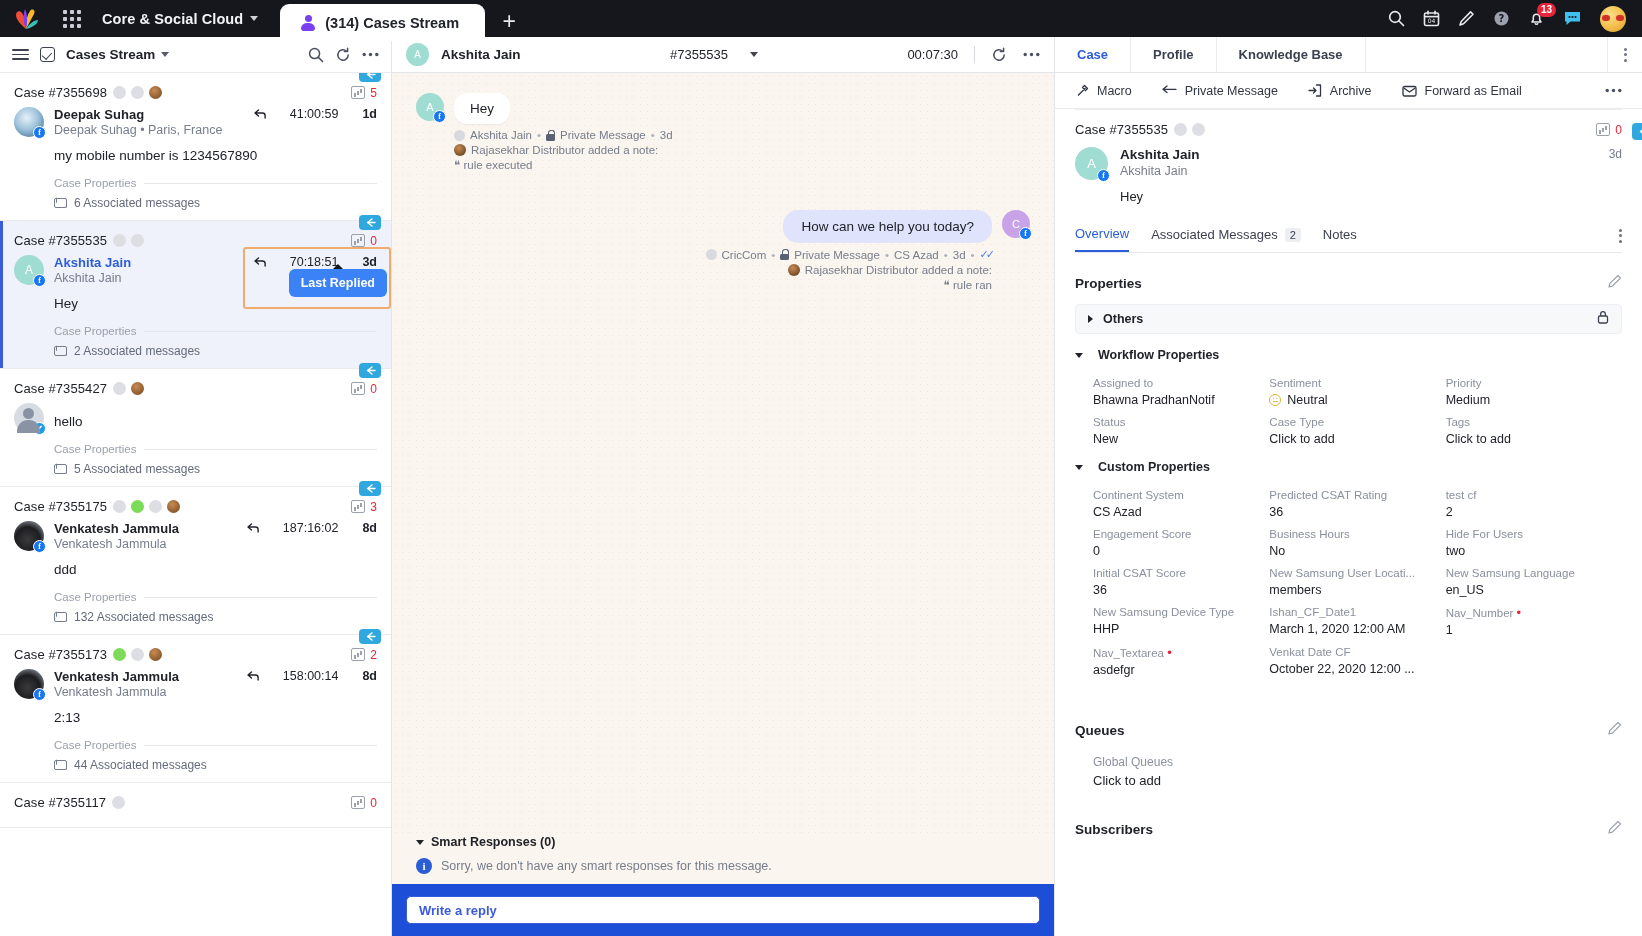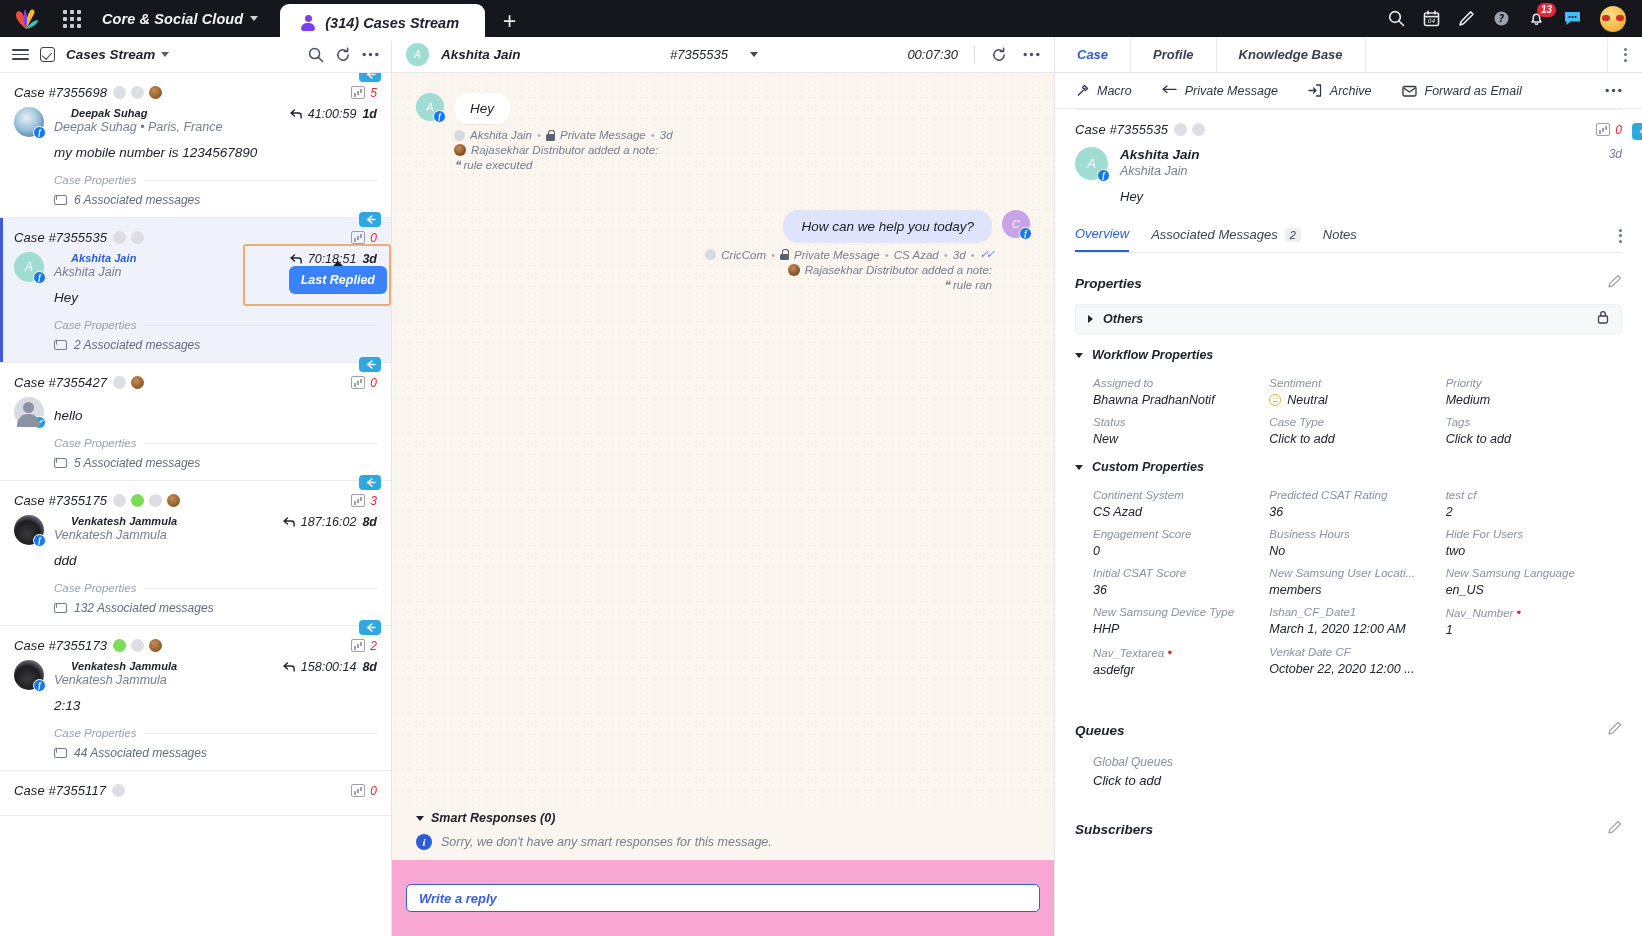--- a/index.html
+++ b/index.html
@@ -2,21 +2,21 @@
 <html><head>
 <meta charset="utf-8">
 <style>
   * { box-sizing: border-box; margin: 0; padding: 0; }
   html, body {
     width: 1642px; height: 936px;
     font-family: "Liberation Sans", sans-serif;
     background: #ffffff; overflow: hidden;
     -webkit-font-smoothing: antialiased;
   }
-  .app { position: relative; width: 1642px; height: 936px; display: flex; flex-direction: column; font-style: italic; }
+  .app { position: relative; width: 1642px; height: 936px; display: flex; flex-direction: column; }
 
   
   .topbar {
     height: 37px; background: #16161d; display: flex; align-items: stretch;
     flex: 0 0 37px; position: relative; z-index: 30;
   }
   .tb-logo { width: 52px; display: flex; align-items: center; justify-content: center; }
   .tb-grid { width: 40px; display: flex; align-items: center; justify-content: center; }
   .dots9 { display: grid; grid-template-columns: repeat(3, 4px); grid-gap: 3px; }
   .dots9 i { width: 4px; height: 4px; background: #c9ccd4; border-radius: 1px; display: block; }
@@ -100,26 +100,26 @@
     font-size: 8px; color: #fff; font-weight: 700; font-family: "Liberation Serif", serif; }
   .sb.fb { background: #1877f2; } .sb.tw { background: #1d9bf0; }
   .av.teal { background: #9fdcd2; color: #fff; display: flex; align-items: center; justify-content: center; font-size: 12px; }
   .av.pic1 { background: radial-gradient(circle at 42% 36%, #e6f0f7 0%, #9fc3dc 45%, #2e5f86 100%); }
   .av.pic2 { background: #d7dbe2; }
   .av.pic2::before { content:""; position:absolute; left:9px; top:5px; width:11px; height:11px; border-radius:50%; background:#8a93a3; }
   .av.pic2::after { content:""; position:absolute; left:3px; top:17px; width:23px; height:13px; border-radius:11px 11px 0 0; background:#8a93a3; }
   .av.pic3 { background: radial-gradient(circle at 45% 62%, #3a3a3c 0%, #1d1d1f 50%, #b9c6d4 100%); }
   .case-main { flex: 1 1 auto; min-width: 0; }
   .row1 { display: flex; align-items: flex-start; }
-  .nm { font-size: 11px; font-weight: 700; color: #21232a; letter-spacing: .05px; margin-left: 17px; }
+  .nm { font-size: 13px; font-weight: 700; color: #21232a; letter-spacing: .05px; }
   .nm.blue { color: #2b5dd6; }
   .nm-ic { display: inline-flex; gap: 4px; margin-left: 7px; vertical-align: 1px; }
   .nm-ic i { width: 11px; height: 11px; border-radius: 50%; display: inline-block; }
   .handle { font-size: 12.5px; color: #767d8c; margin-top: 1px; }
-  .timer { margin-left: auto; font-size: 12.5px; color: #21232a; display: flex; align-items: center; gap: 6px; white-space: nowrap; padding-left: 8px; }
+  .timer { margin-left: auto; font-size: 12.5px; color: #21232a; display: flex; align-items: center; gap: 24px; white-space: nowrap; padding-left: 8px; }
   .timer .d { font-weight: 700; }
   .preview { font-size: 13.5px; color: #21232a; margin-top: 11px; }
   .props { margin-top: 14px; }
   .props-lbl { font-size: 11.5px; color: #9aa0ac; display: flex; align-items: center; gap: 8px; }
   .props-lbl::after { content: ""; flex: 1; height: 1px; background: #e6e8ed; }
   .assoc { margin-top: 7px; font-size: 12px; color: #646b7a; display: flex; align-items: center; gap: 7px; }
   .env { width: 13px; height: 10px; border: 1.3px solid #767d8c; border-radius: 2px; position: relative; }
   .env::after { content:""; position:absolute; left:1px; top:0.5px; width:8.5px; height:5px;
     border-left:1.3px solid #767d8c; border-right:1.3px solid #767d8c; transform: skewY(26deg); }
 
@@ -162,21 +162,21 @@
     background: radial-gradient(circle at 40% 34%, #c98b56 0%, #7a4e26 70%, #4a2e12 100%); }
   .note-quote { font-size: 11.5px; color: #767d8c; margin-top: 2px; }
   .out-wrap { margin-left: auto; display: flex; flex-direction: column; align-items: flex-end; }
   .ticks { color: #4a7bf0; font-size: 11px; letter-spacing: -3px; }
   .smart { padding: 0 24px 10px 24px; }
   .smart-h { font-size: 12.5px; font-weight: 700; color: #21232a; display: flex; align-items: center; gap: 7px; }
   .caret-d { width: 0; height: 0; border-left: 4.5px solid transparent; border-right: 4.5px solid transparent; border-top: 5.5px solid #21232a; }
   .smart-b { margin-top: 9px; font-size: 12.5px; color: #767d8c; display: flex; align-items: center; gap: 9px; }
   .i-ico { width: 16px; height: 16px; border-radius: 50%; background: #2b5dd6; color: #fff; font-size: 11px;
     font-weight: 700; display: flex; align-items: center; justify-content: center; font-family: "Liberation Serif", serif; }
-  .reply-bar { background: #f9a8d4; padding: 24px 14px; }
+  .reply-bar { background: #1d4ed8; padding: 12px 14px; }
   .reply-box { background: #fff; border: 1.6px solid #3b5bdb; border-radius: 5px; height: 28px;
     display: flex; align-items: center; padding: 0 12px; }
   .reply-box span { font-size: 13px; color: #3b5bdb; font-weight: 700; }
 
   
   .right { width: 588px; flex: 0 0 588px; border-left: 1px solid #e3e5ea; background: #fff; display: flex; flex-direction: column; }
   .r-tabs { height: 36px; display: flex; align-items: stretch; border-bottom: 1px solid #e3e5ea; }
   .r-tab { display: flex; align-items: center; padding: 0 22px; font-size: 13px; font-weight: 700; color: #3c4150;
     border-right: 1px solid #e9ebef; }
   .r-tab.active { color: #2b5dd6; }
@@ -203,21 +203,21 @@
   .sec-h h3 { font-size: 13.5px; font-weight: 700; color: #21232a; }
   .pencil { margin-left: auto; color: #9aa0ac; }
   .others {
     margin-top: 12px; background: #f7f8fa; border: 1px solid #edeff3; border-radius: 4px;
     height: 30px; display: flex; align-items: center; padding: 0 12px; gap: 10px;
   }
   .caret-r { width: 0; height: 0; border-top: 4.5px solid transparent; border-bottom: 4.5px solid transparent; border-left: 5.5px solid #21232a; }
   .others b { font-size: 12.5px; color: #21232a; }
   .lock-ic { margin-left: auto; }
   .grp { margin-top: 14px; }
-  .grp-h { display: flex; align-items: center; gap: 9px; font-size: 12.5px; font-weight: 700; color: #21232a; }
+  .grp-h { display: flex; align-items: center; gap: 15px; font-size: 12.5px; font-weight: 700; color: #21232a; }
   .caret-dn { width: 0; height: 0; border-left: 4.5px solid transparent; border-right: 4.5px solid transparent; border-top: 5.5px solid #21232a; }
   .pgrid { display: grid; grid-template-columns: 1fr 1fr 1fr; gap: 0; margin-top: 6px; padding-left: 18px; }
   .pcell { padding: 9px 10px 0 0; min-width: 0; }
   .plabel { font-size: 11.5px; color: #8a909d; white-space: nowrap; overflow: hidden; text-overflow: ellipsis; }
   .pval { font-size: 12.5px; color: #21232a; margin-top: 4px; display: flex; align-items: center; gap: 6px;
           white-space: nowrap; overflow: hidden; text-overflow: ellipsis; }
   .req { color: #e8263a; font-size: 13px; line-height: 1; }
   .smiley { width: 12px; height: 12px; border-radius: 50%; border: 1.4px solid #e8b53c; position: relative; flex: 0 0 12px; }
   .smiley::after { content:""; position:absolute; left:2.3px; top:6px; width:5px; height:1.3px; background:#e8b53c; }
   .smiley::before { content:""; position:absolute; left:2.3px; top:3px; width:1.3px; height:1.3px; background:#e8b53c;

